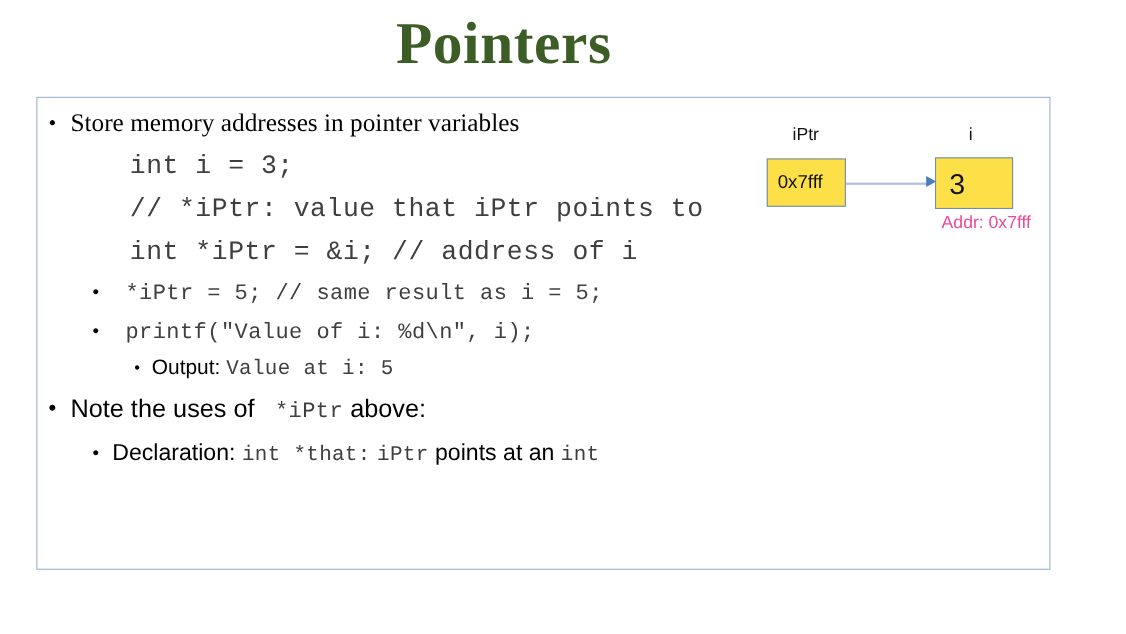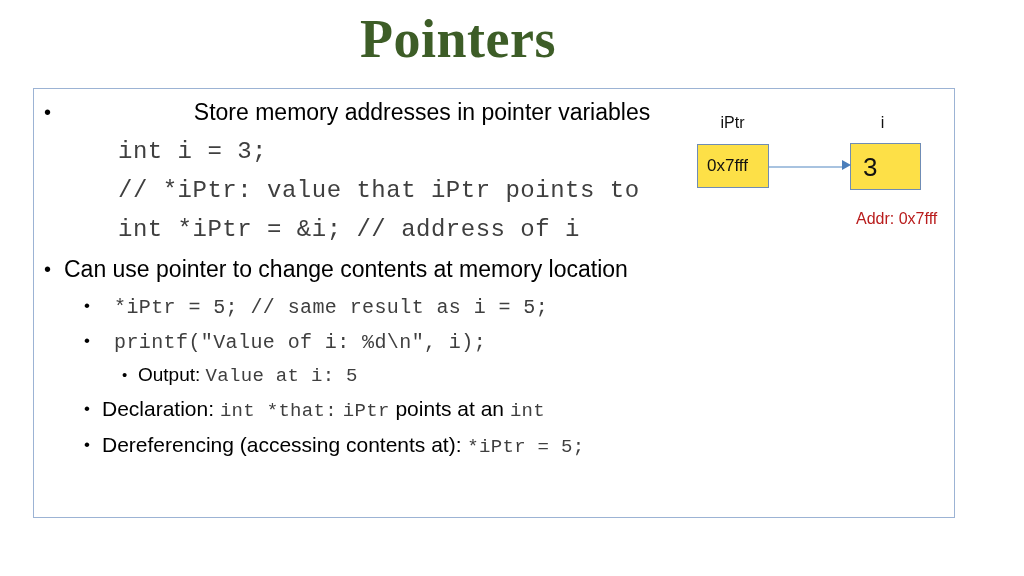--- a/index.html
+++ b/index.html
@@ -49,23 +49,22 @@
     top: 92px;
     width: 740px;
   }
 
   .line {
     position: relative;
     white-space: nowrap;
   }
 
   .serif {
-    font-family: Liberation Sans, sans-serif;
+    font-family: Liberation Serif, serif;
     color: #000000;
-    text-align: center;
   }
   .sans {
     font-family: "Liberation Sans", sans-serif;
     color: #000000;
   }
   .mono {
     font-family: "Liberation Mono", monospace;
     color: #3f3f3f;
   }
 
@@ -177,24 +176,24 @@
     top: 50px;
     width: 0;
     height: 0;
     border-top: 5px solid transparent;
     border-bottom: 5px solid transparent;
     border-left: 9px solid #4a7ebb;
   }
   #addr-note {
     position: absolute;
     left: 166px;
-    top: 100px;
+    top: 84px;
     font-family: "Liberation Sans", sans-serif;
     font-size: 16px;
-    color: #b91c1c;
+    color: #ec4899;
     white-space: nowrap;
   }
 </style>
 </head>
 <body>
 
 <div id="slide-title">Pointers</div>
 
 <div id="content-frame"></div>
 
@@ -209,50 +208,48 @@
   </div>
 
   <div class="line code-line">
     <span>// *iPtr: value that iPtr points to</span>
   </div>
 
   <div class="line code-line">
     <span>int *iPtr = &amp;i; // address of i</span>
   </div>
 
-  <div class="line lvl1 sans">
-    <span>Can use pointer to change contents at memory location</span>
-  </div>
 
   <div class="line lvl2">
     <span class="mono m-sm">*iPtr = 5;  // same result as i = 5;</span>
   </div>
 
   <div class="line lvl2">
     <span class="mono m-sm">printf("Value of i: %d\n", i);</span>
   </div>
 
   <div class="line lvl3">
     <span class="sans">Output:</span>
     <span class="mono m-xs">Value at i: 5</span>
   </div>
 
+  <div class="line lvl1 sans">
+    <span>Note the uses of</span>
+    <span class="mono m-sm">*iPtr</span>
+    <span>above:</span>
+  </div>
 
   <div class="line lvl2">
     <span class="sans">Declaration:</span>
     <span class="mono m-xs">int *that:</span>
     <span class="mono m-xs">iPtr</span>
     <span class="sans">points at an</span>
     <span class="mono m-xs">int</span>
   </div>
 
-  <div class="line lvl2">
-    <span class="sans">Dereferencing (accessing contents at):</span>
-    <span class="mono m-xs">*iPtr = 5;</span>
-  </div>
 
 </div>
 
 <div id="pointer-diagram">
 
   <div class="dg-label" id="label-iptr">iPtr</div>
 
   <div class="dg-label" id="label-i">i</div>
 
   <div class="dg-box" id="box-iptr">

